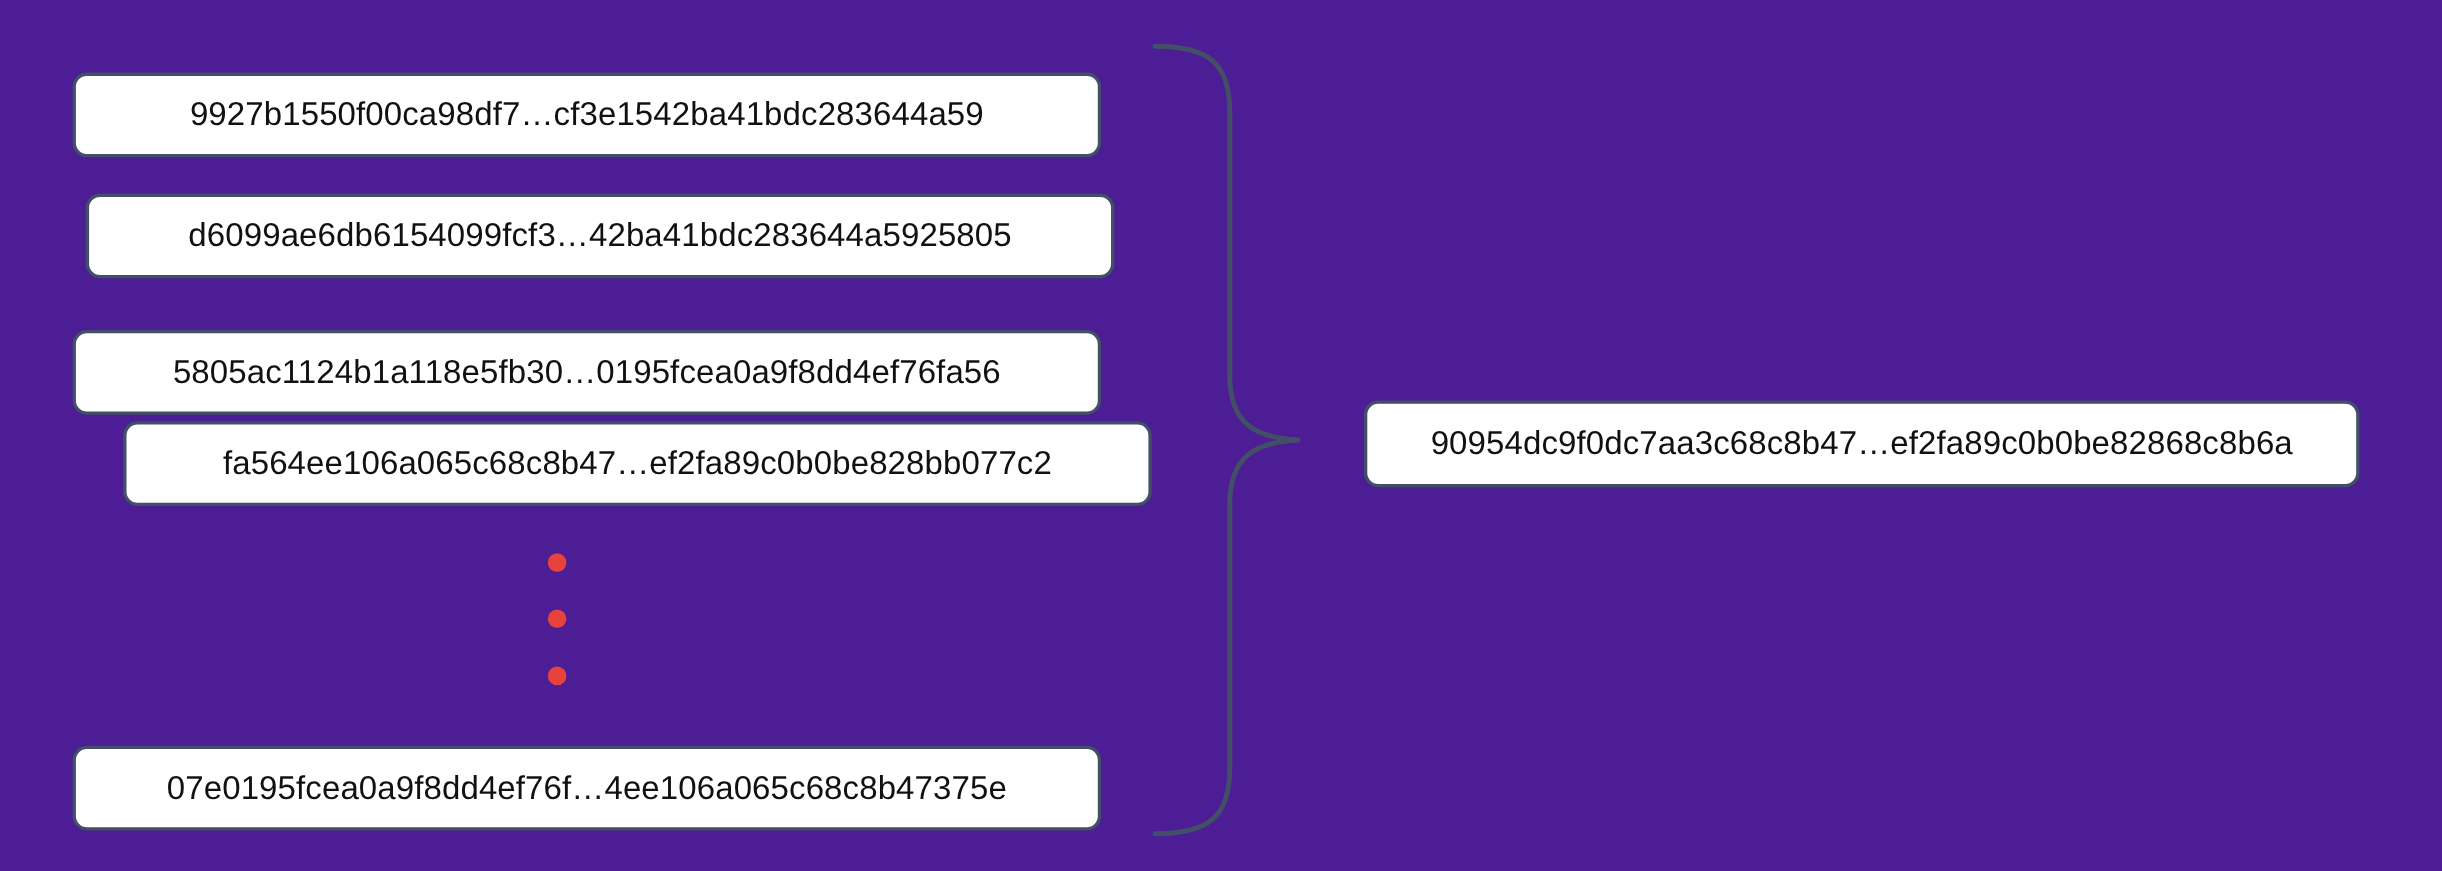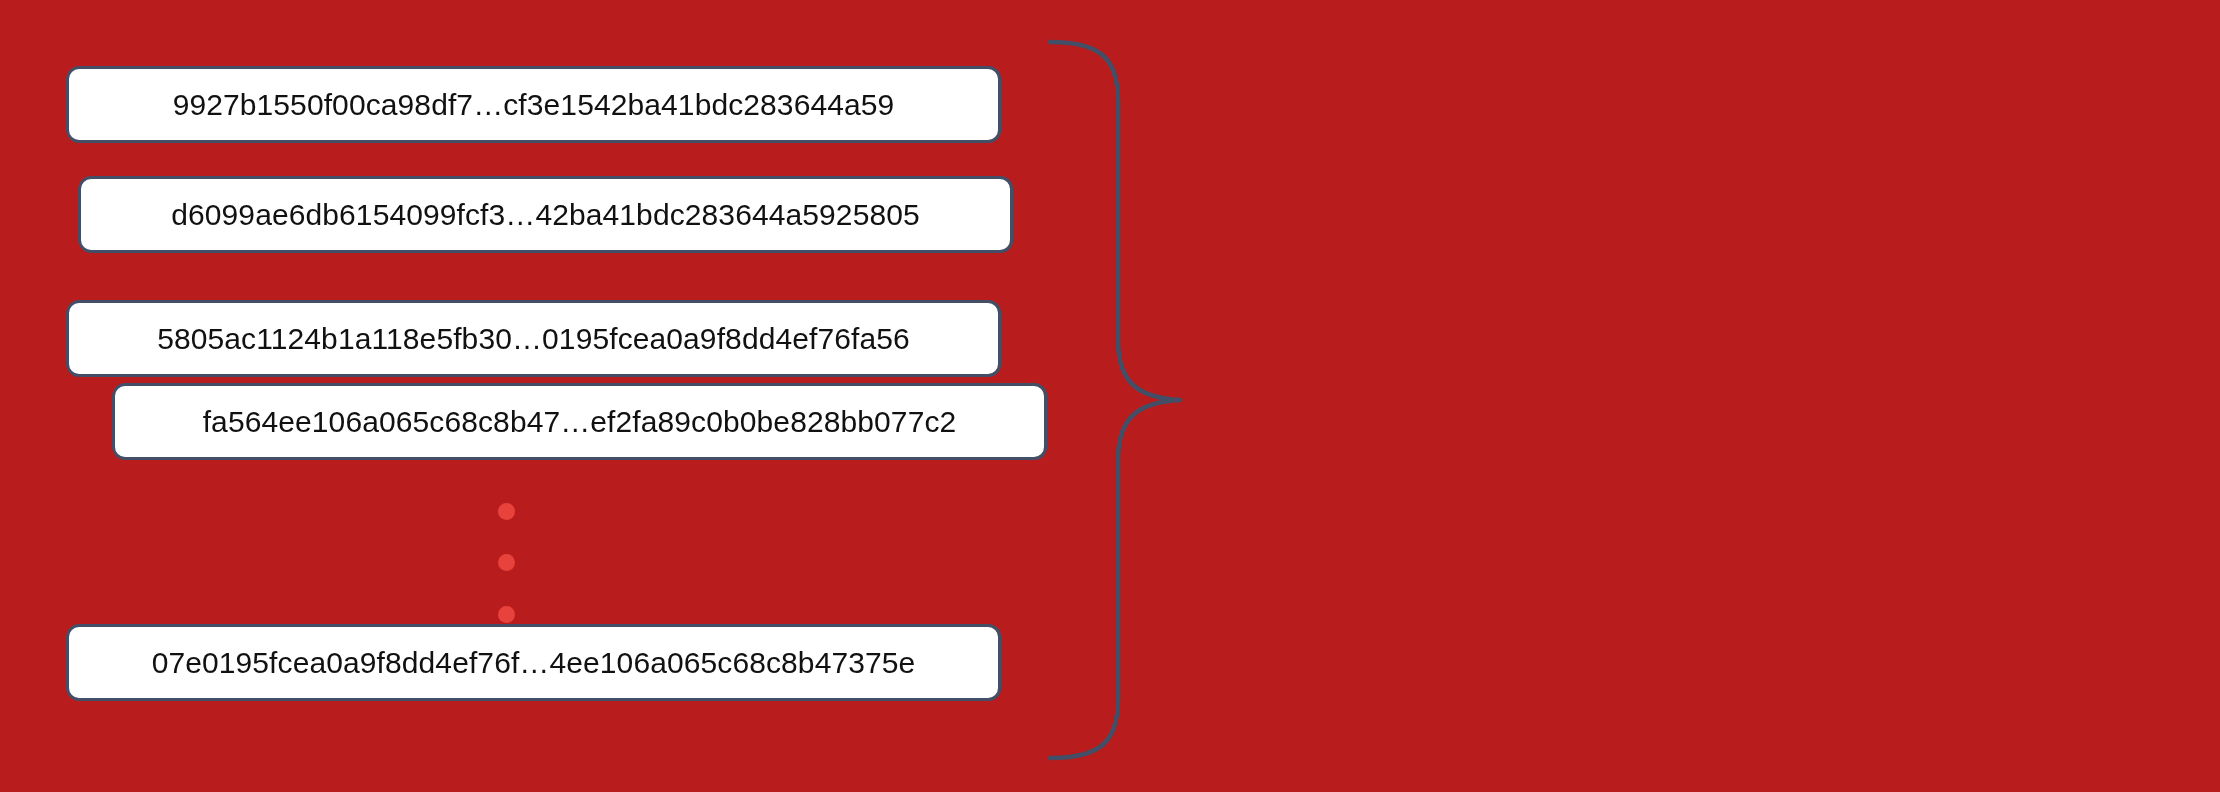--- a/index.html
+++ b/index.html
@@ -8,21 +8,21 @@
     padding: 0;
     background: #ffffff;
   }
   body {
     font-family: "Liberation Sans", sans-serif;
   }
   #canvas {
     position: relative;
     width: 2220px;
     height: 792px;
-    background: #b91c1c;
+    background: #4c1d95;
     overflow: hidden;
   }
 
   
   .hash-box {
     position: absolute;
     box-sizing: border-box;
     border: 3px solid #434f67;
     border-radius: 13px;
     background: #ffffff;
@@ -41,21 +41,21 @@
 
   .input-box {
     left: 66px;
     width: 935px;
     height: 77px;
   }
   .input-box-0 { top: 66px;  }
   .input-box-1 { top: 176px; margin-left: 12px; }
   .input-box-2 { top: 300px; }
   .input-box-3 { top: 383px; margin-left: 46px; }
-  .input-box-4 { top: 624px; }
+  .input-box-4 { top: 678px; }
 
   
   .ellipsis-group {
     position: absolute;
     left: 0;
     top: 0;
     width: 100%;
     height: 100%;
     pointer-events: none;
   }
@@ -124,14 +124,17 @@
       <path d="M 10 6
                C 60 6, 78 22, 78 66
                L 78 306
                C 78 348, 100 362, 140 364
                C 100 366, 78 380, 78 422
                L 78 662
                C 78 706, 60 722, 10 722" fill="none" stroke="#434f67" stroke-width="4.5" stroke-linecap="round" stroke-linejoin="round"></path>
     </svg>
   </div>
 
+  <div class="hash-box output-box">
+    <span class="hash-text">90954dc9f0dc7aa3c68c8b47…ef2fa89c0b0be82868c8b6a</span>
+  </div>
 
 </div>
 
 </body></html>

